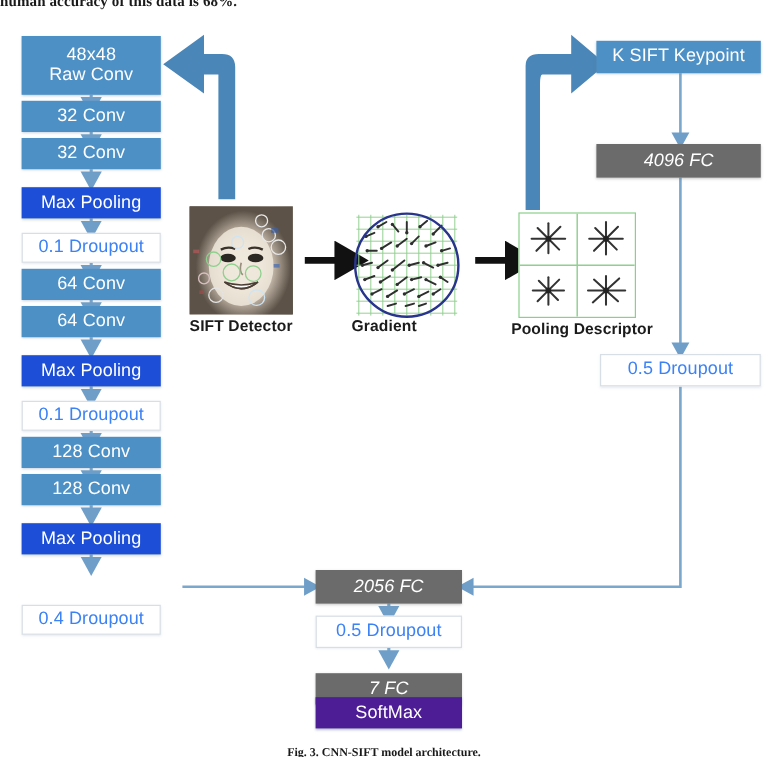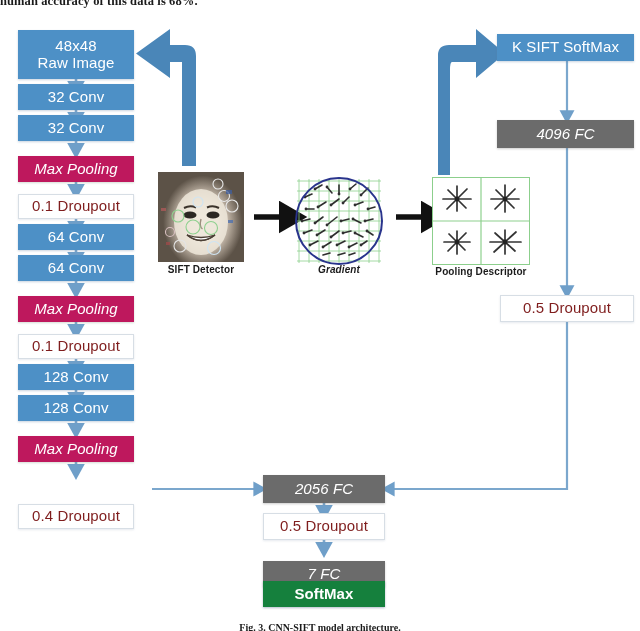--- a/index.html
+++ b/index.html
@@ -64,42 +64,40 @@
     font-size: 15px;
     letter-spacing: 0.1px;
     user-select: none;
   }
   .node.blue {
     background: #4d90c6;
     color: #ffffff;
     box-shadow: 0 1px 2px rgba(100,130,160,0.35);
   }
   .node.green {
-    background: #be185d;
+    background: #1d4ed8;
     color: #ffffff;
     box-shadow: 0 1px 2px rgba(110,140,110,0.3);
-    font-style: italic;
   }
   .node.white {
     background: #ffffff;
-    color: #7f1d1d;
+    color: #3b82f6;
     border: 1px solid #d7dee5;
     box-shadow: 0 1px 2px rgba(140,160,180,0.22);
   }
   .node.gray {
     background: #6b6b6b;
     color: #ffffff;
     box-shadow: 0 1px 2px rgba(110,110,110,0.35);
     font-style: italic;
   }
   .node.navy {
-    background: #15803d;
+    background: #4c1d95;
     color: #ffffff;
     box-shadow: 0 1px 2px rgba(70,90,130,0.4);
-    font-weight: bold;
   }
   .node.two-line {
     flex-direction: column;
     justify-content: center;
   }
   .node .ln { display:block; }
 
   
   #wires {
     position: absolute;
@@ -108,23 +106,23 @@
     pointer-events: none;
   }
 
   
   .pic {
     position: absolute;
     box-sizing: border-box;
   }
   .pic-caption {
     position: absolute;
-    text-align: center;
+    text-align: left;
     font-family: "Liberation Sans", sans-serif;
-    font-size: 10px;
+    font-size: 13px;
     font-weight: 700;
     color: #1b1b1b;
     letter-spacing: 0.1px;
     white-space: nowrap;
   }
 
   
   #face-photo {
     left: 158px; top: 172px;
     width: 86px; height: 90px;
@@ -206,21 +204,21 @@
     </g>
 
     <g>
       <path d="M438,175 L438,55 Q438,45 449,45 L476,45 L476,29
                L505,53.5 L476,78 L476,62 L452,62 Q450,62 450,70 L450,175 Z" fill="#4a86b8"></path>
     </g>
   </svg>
 
   <div class="node blue two-line" style="left:18px; top:30px; width:116px; height:49px;">
     <span class="ln">48x48</span>
-    <span class="ln">Raw Image</span>
+    <span class="ln">Raw Conv</span>
   </div>
 
   <div class="node blue" style="left:18px; top:84px; width:116px; height:26px;">
     <span>32 Conv</span>
   </div>
 
   <div class="node blue" style="left:18px; top:115px; width:116px; height:26px;">
     <span>32 Conv</span>
   </div>
 
@@ -258,21 +256,21 @@
 
   <div class="node green" style="left:18px; top:436px; width:116px; height:26px;">
     <span>Max Pooling</span>
   </div>
 
   <div class="node white" style="left:18px; top:476px; width:116px; height:25px;margin-top:28px;">
     <span>0.4 Droupout</span>
   </div>
 
   <div class="node blue" style="left:497px; top:34px; width:137px; height:27px;">
-    <span>K SIFT SoftMax</span>
+    <span>K SIFT Keypoint</span>
   </div>
 
   <div class="node gray" style="left:497px; top:120px; width:137px; height:28px;">
     <span>4096 FC</span>
   </div>
 
   <div class="node white" style="left:500px; top:295px; width:134px; height:27px;">
     <span>0.5 Droupout</span>
   </div>
 
@@ -418,21 +416,21 @@
         <circle cx="17" cy="70" r="1.4"></circle>
         <circle cx="30" cy="72" r="1.4"></circle>
         <circle cx="44" cy="70" r="1.4"></circle>
         <circle cx="56" cy="72" r="1.4"></circle>
         <circle cx="68" cy="70" r="1.4"></circle>
       </g>
 
       <circle cx="46" cy="46" r="43" fill="none" stroke="#29348c" stroke-width="2"></circle>
     </svg>
   </div>
-  <div class="pic-caption" style="left:293px; top:264px; width:92px;font-style:italic;">Gradient</div>
+  <div class="pic-caption" style="left:293px; top:264px; width:92px;">Gradient</div>
 
   <div class="pic" id="keypoint-pic">
     <svg width="96" height="86" viewBox="0 0 96 86" xmlns="http://www.w3.org/2000/svg">
       <line x1="48" y1="0" x2="48" y2="86" stroke="#8ed08e" stroke-width="1.2"></line>
       <line x1="0" y1="43" x2="96" y2="43" stroke="#8ed08e" stroke-width="1.2"></line>
       <g stroke="#333333" stroke-width="1.7" stroke-linecap="round">
 
         <line x1="24" y1="21" x2="38" y2="21"></line>
         <line x1="24" y1="21" x2="10" y2="21"></line>
         <line x1="24" y1="21" x2="24" y2="8"></line>

